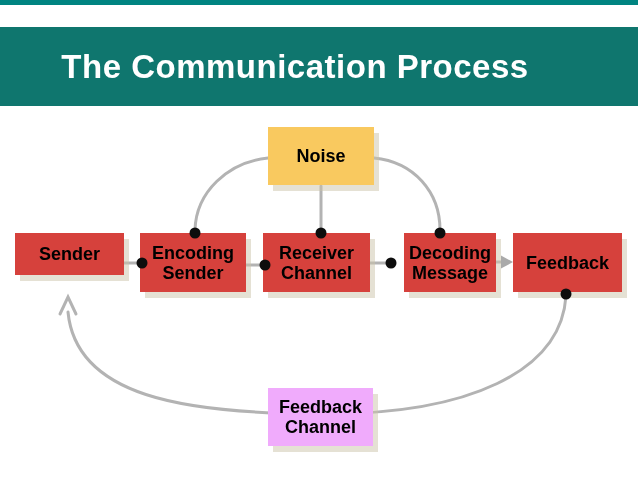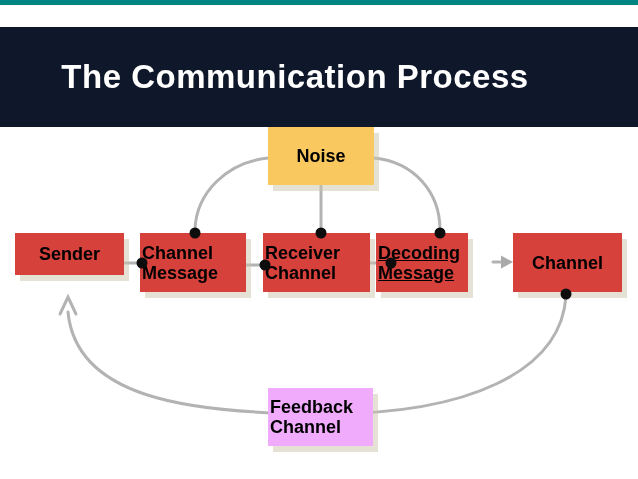--- a/index.html
+++ b/index.html
@@ -8,50 +8,50 @@
     width:638px;height:479px;
     background:#ffffff;
     overflow:hidden;
     font-family:"Liberation Sans", sans-serif;
   }
   .top-strip{
     position:absolute;left:0;top:0;width:638px;height:5px;
     background:#008481;
   }
   .title-band{
-    position:absolute;left:0;top:27px;width:638px;height:100px;
-    background:#0f172a;
+    position:absolute;left:0;top:27px;width:638px;height:79px;
+    background:#0f766e;
     display:flex;align-items:center;justify-content:center;
   }
   .title-band h1{
     margin:0;padding:0 48px 0 0;
     color:#ffffff;font-size:33px;font-weight:bold;letter-spacing:0.5px;
     white-space:nowrap;
   }
   svg.layer{position:absolute;left:0;top:0;width:638px;height:479px;pointer-events:none;}
   .lines path, .lines line{stroke:#b3b3b3;stroke-width:3;fill:none;stroke-linecap:round;}
   .lines .arrow-right{fill:#aaaaaa;stroke:none;}
   .overlay circle{fill:#0d0d0d;stroke:none;}
   .overlay .arrow-up{stroke:#b3b3b3;stroke-width:3;fill:none;stroke-linecap:round;stroke-linejoin:miter;}
   .node{
     position:absolute;
     display:flex;align-items:center;justify-content:center;
-    text-align:left;
+    text-align:center;
     font-weight:bold;font-size:18px;line-height:20px;color:#000000;
     box-shadow:5px 6px 0 rgba(203,196,170,0.5);
     padding:2px;box-sizing:border-box;
   }
   .node.red{background:#d6413c;}
   .node.yellow{background:#f9c95f;}
   .node.green{background:#f0abfc;}
   #node-noise   {left:268px;top:127px;width:106px;height:58px;}
   #node-sender  {left:15px; top:233px;width:109px;height:42px;}
   #node-encoding{left:140px;top:233px;width:106px;height:59px;}
   #node-channel {left:263px;top:233px;width:107px;height:59px;}
-  #node-decoding{left:376px;top:233px;width:92px;height:59px;text-decoration:underline;}
+  #node-decoding{left:404px;top:233px;width:92px;height:59px;}
   #node-receiver{left:513px;top:233px;width:109px;height:59px;}
   #node-feedback{left:268px;top:388px;width:105px;height:58px;}
 </style>
 </head>
 <body>
 
 <div class="slide">
 
   <div class="top-strip"></div>
 
@@ -71,30 +71,30 @@
     <path d="M566,296 C561,372 468,414 325,414 C182,414 76,396 68,312"></path>
   </svg>
 
   <div class="node yellow" id="node-noise">
     <span>Noise</span>
   </div>
   <div class="node red" id="node-sender">
     <span>Sender</span>
   </div>
   <div class="node red" id="node-encoding">
-    <span>Channel Message</span>
+    <span>Encoding Sender</span>
   </div>
   <div class="node red" id="node-channel">
     <span>Receiver Channel</span>
   </div>
   <div class="node red" id="node-decoding">
     <span>Decoding Message</span>
   </div>
   <div class="node red" id="node-receiver">
-    <span>Channel</span>
+    <span>Feedback</span>
   </div>
   <div class="node green" id="node-feedback">
     <span>Feedback Channel</span>
   </div>
 
   <svg class="layer overlay" viewBox="0 0 638 479">
     <circle cx="195" cy="233" r="5.5"></circle>
     <circle cx="321" cy="233" r="5.5"></circle>
     <circle cx="440" cy="233" r="5.5"></circle>
     <circle cx="142" cy="263" r="5.5"></circle>

